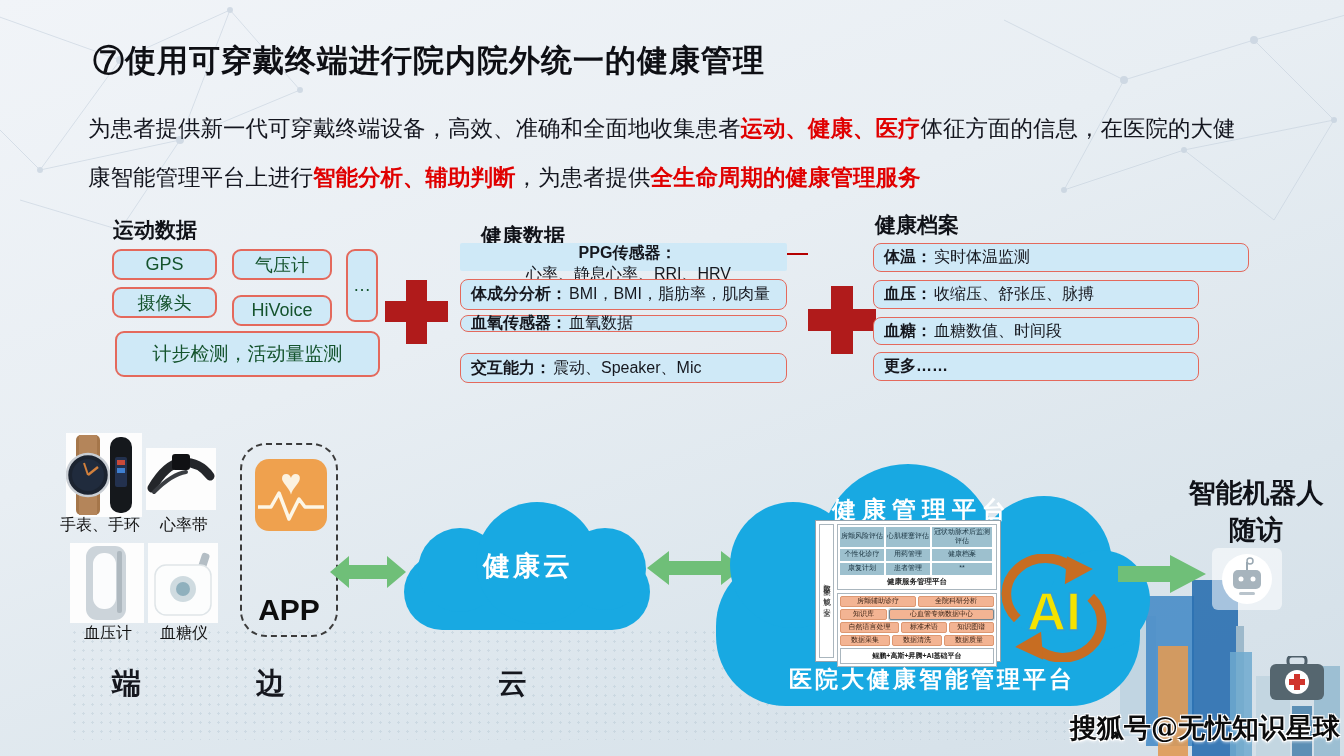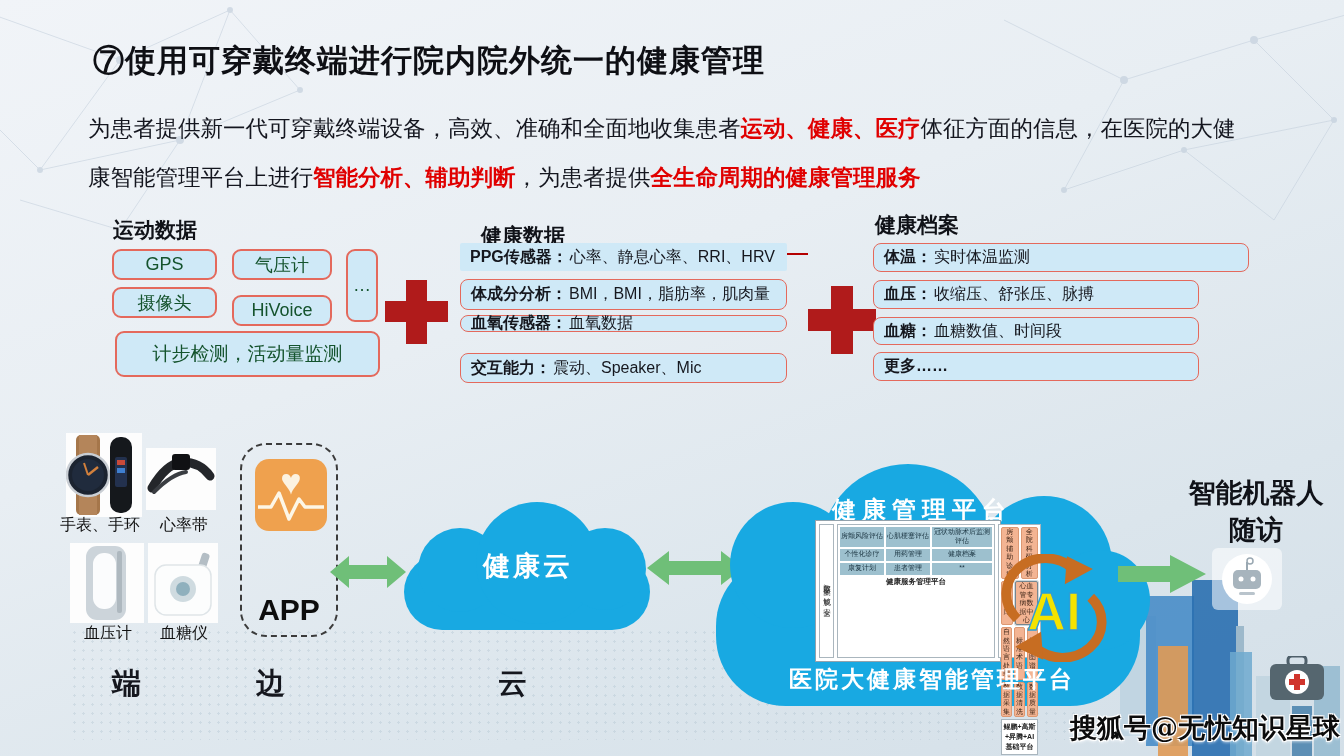--- a/index.html
+++ b/index.html
@@ -36,21 +36,21 @@
   .cloudtext{position:absolute;color:#fff;font-weight:bold;text-align:center;}
   
   #appbox{left:240px;top:443px;width:98px;height:194px;border:2px dashed #3b3b3b;border-radius:26px;box-sizing:border-box;}
   #appicon{position:absolute;left:13px;top:14px;width:72px;height:72px;background:#efa14e;border-radius:14px;overflow:hidden;}
   #applabel{position:absolute;left:0;width:100%;top:148px;text-align:center;font-size:30px;font-weight:bold;color:#0d0d0d;}
   
   #plat{position:absolute;left:103px;top:58px;width:186px;height:142px;background:#fff;border:1px solid #93a2ac;
     box-sizing:border-box;display:flex;padding:3px;gap:3px;}
   #plat-side{width:15px;border:1px solid #aab6be;display:flex;align-items:center;justify-content:center;
     writing-mode:vertical-rl;font-size:7.5px;color:#333;letter-spacing:1px;box-sizing:border-box;}
-  #plat-main{flex:1;display:flex;flex-direction:row;gap:3px;}
+  #plat-main{flex:1;display:flex;flex-direction:column;gap:3px;}
   .subpanel{border:1px solid #aab6be;box-sizing:border-box;padding:2px;background:#fff;}
   #svc-grid{display:grid;grid-template-columns:44px 44px 60px;gap:2px;}
   .tealbox{background:#9dc0ce;color:#1a3340;font-size:7px;line-height:1.25;display:flex;align-items:center;
     justify-content:center;text-align:center;min-height:12px;padding:1px;box-sizing:border-box;}
   .svc-label{font-size:7.5px;font-weight:bold;text-align:center;color:#222;margin-top:2px;}
   .airow{display:flex;gap:2px;margin-bottom:2px;}
   .salbox{background:#f3b493;border:1px solid #dd9872;color:#3c2417;font-size:7px;line-height:1.2;
     display:flex;align-items:center;justify-content:center;text-align:center;min-height:11px;padding:0 1px;
     border-radius:2px;box-sizing:border-box;}
   .salbox.hl{border:1px solid #76868f;box-shadow:0 0 0 1px #cfd9de;}
@@ -117,21 +117,21 @@
   <div class="abs bluebox" style="left:115px;top:331px;width:265px;height:46px;font-size:19px;">计步检测，活动量监测</div>
 
   <div>
     <div class="plus-bar" style="left:385px;top:301px;width:63px;height:21px;"></div>
     <div class="plus-bar" style="left:406px;top:280px;width:21px;height:64px;"></div>
   </div>
 
   <div class="abs" style="left:460px;top:222px;width:327px;border-bottom:2px solid #b40000;padding-bottom:3px;margin-left:21px;">
     <span class="panel-h serif">健康数据</span>
   </div>
-  <div class="abs hrow noborder" style="left:460px;top:243px;width:327px;height:28px;">
+  <div class="abs hrow noborder" style="left:460px;top:243px;width:327px;height:28px;flex-direction:column;">
     <b>PPG传感器：</b>
       <span>心率、静息心率、RRI、HRV</span>
   </div>
   <div class="abs hrow" style="left:460px;top:279px;width:327px;height:31px;">
     <b>体成分分析：</b>
       <span>BMI，BMI，脂肪率，肌肉量</span>
   </div>
   <div class="abs hrow" style="left:460px;top:315px;width:327px;height:17px;">
     <b>血氧传感器：</b>
       <span>血氧数据</span>

